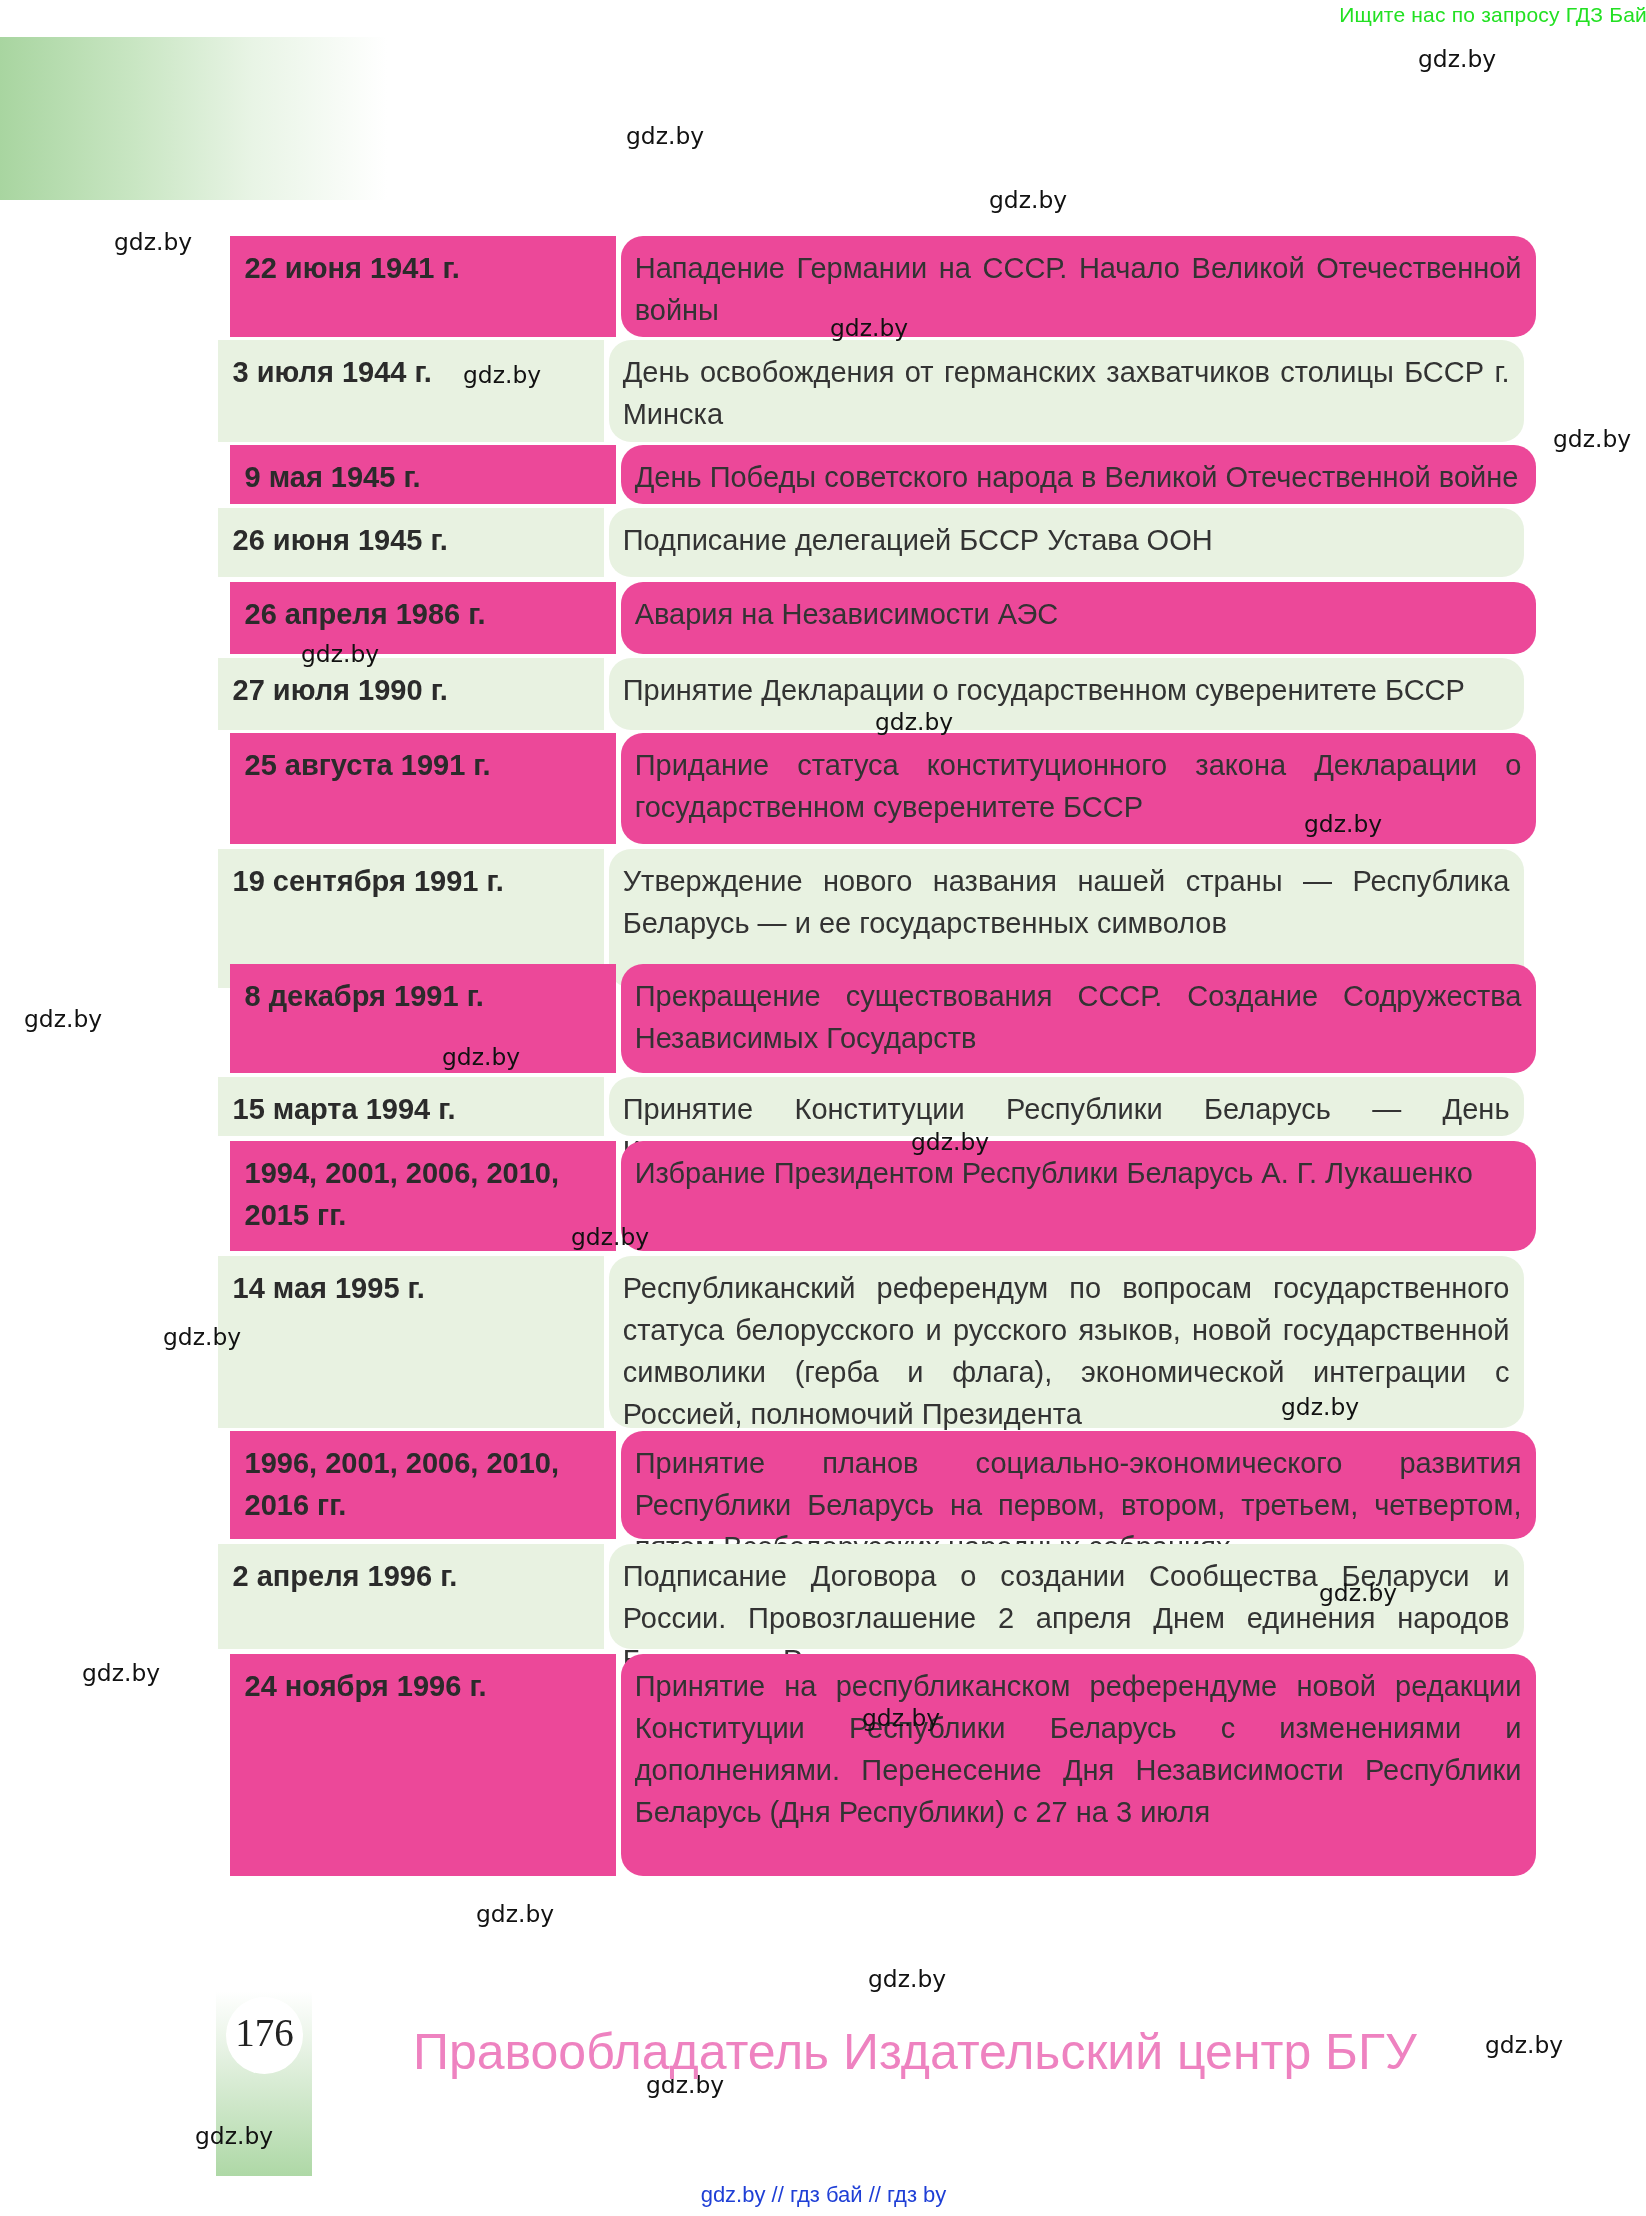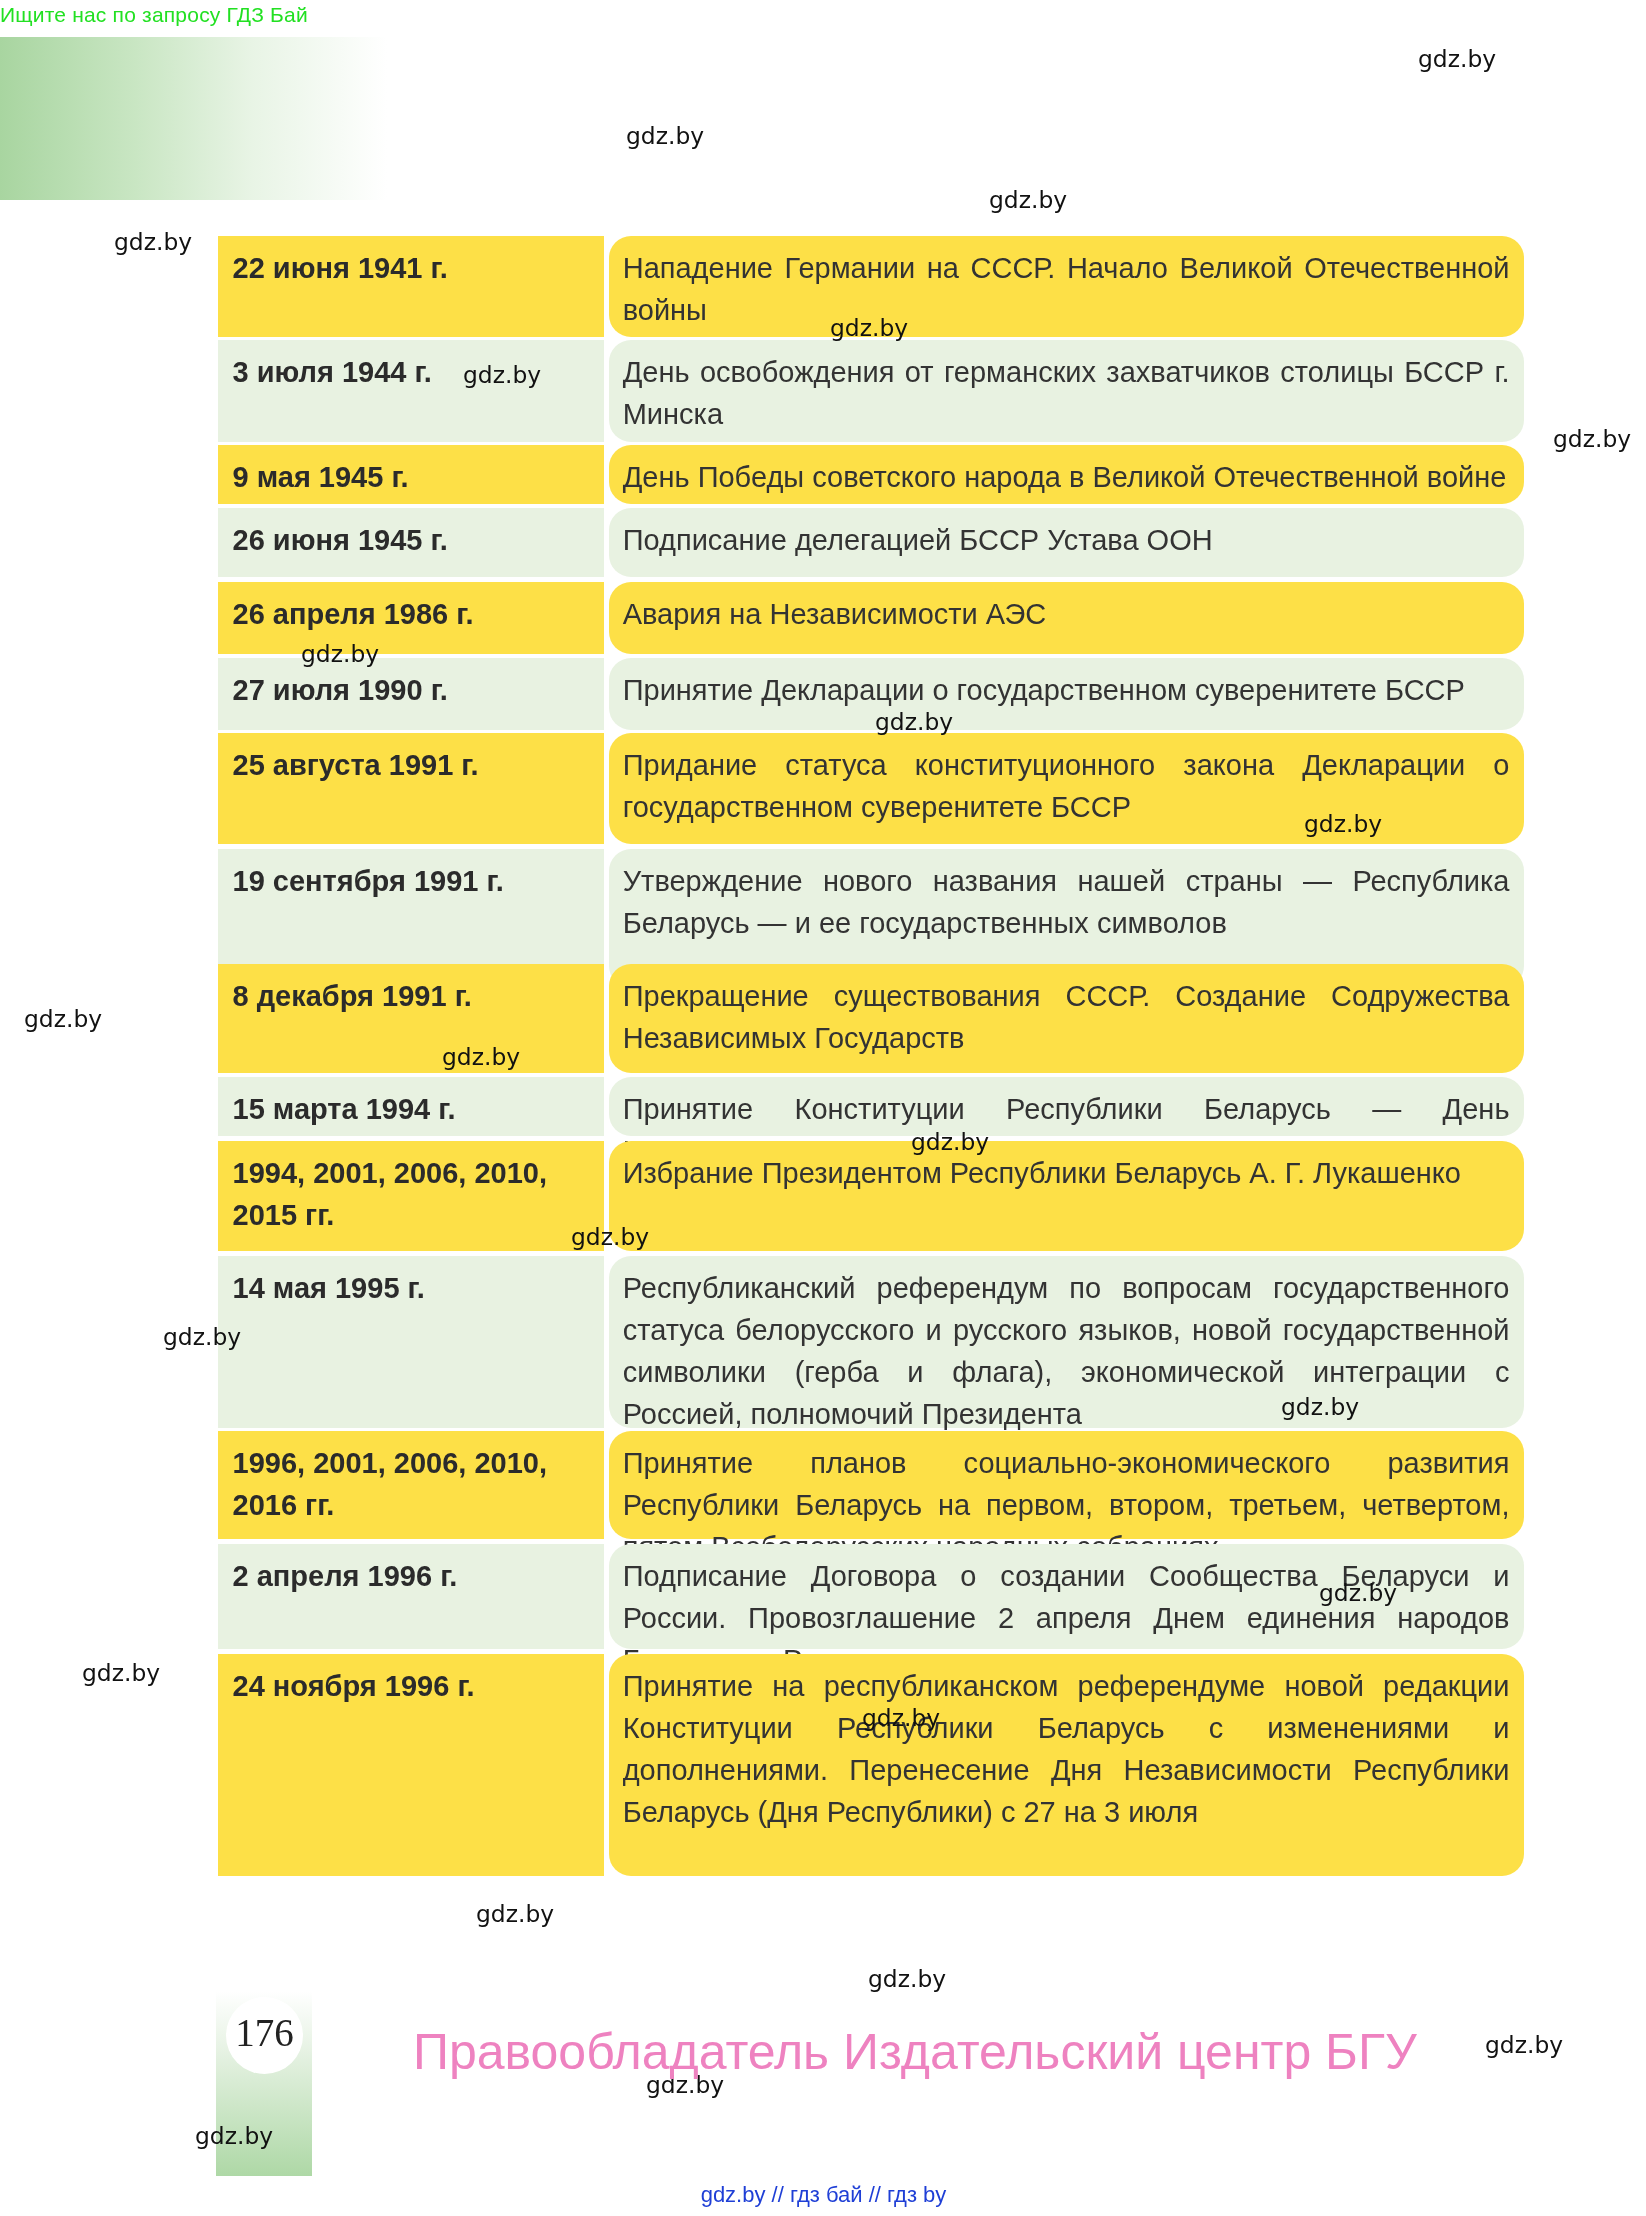--- a/index.html
+++ b/index.html
@@ -2,41 +2,41 @@
 <html style="font-size:13px"><head>
 <meta charset="utf-8">
 <style>
   html, body { margin:0; padding:0; }
   body {
     width:1647px; height:2216px; position:relative; overflow:hidden;
     background:#ffffff;
     font-family:"Liberation Sans", "DejaVu Sans", sans-serif;
   }
   .top-banner {
-    position:absolute; left:0; top:3.2px; width:1647px; text-align:left;
+    position:absolute; left:0; top:3.2px; width:1647px; text-align:right;
     color:#22e022; font-size:21px; letter-spacing:0.2px;
   }
   .corner-gradient {
     position:absolute; left:0; top:37px; width:387px; height:163px;
     background:linear-gradient(to right, #a8d5a0 0%, #c9e6c3 35%, #e8f4e5 65%, #ffffff 100%);
   }
   .table {
     position:absolute; left:218px; top:236px; width:1306px;
   }
   .row {
     position:absolute; left:0; width:1306px;
   }
   .cell-date, .cell-event {
     position:absolute; top:0; bottom:0; box-sizing:border-box;
   }
   .cell-date { left:0; width:386px; padding:11.3px 0 0 14.5px;
     font-weight:bold; font-size:29px; line-height:42px; color:#2b2b2b; }
   .cell-event { left:391px; width:915px; padding:11.3px 14.5px 0 13.7px;
     font-size:29px; line-height:42px; color:#333333; text-align:justify;border-radius:22px; }
-  .row.blue .cell-date, .row.blue .cell-event { background:#fde047; }
+  .row.blue .cell-date, .row.blue .cell-event { background:#ec4899;margin-left:12px; }
   .row.green .cell-date, .row.green .cell-event { background:#e8f2e1; }
   .watermark {
     position:absolute; font-size:23.4px; color:#111111;
     font-family:"DejaVu Sans", sans-serif; white-space:nowrap;
   }
   .page-tab {
     position:absolute; left:216px; top:1991px; width:96px; height:185px;
     background:linear-gradient(to bottom, #ffffff 0%, #e4f1e1 35%, #aed8a6 100%);
   }
   .page-circle {

